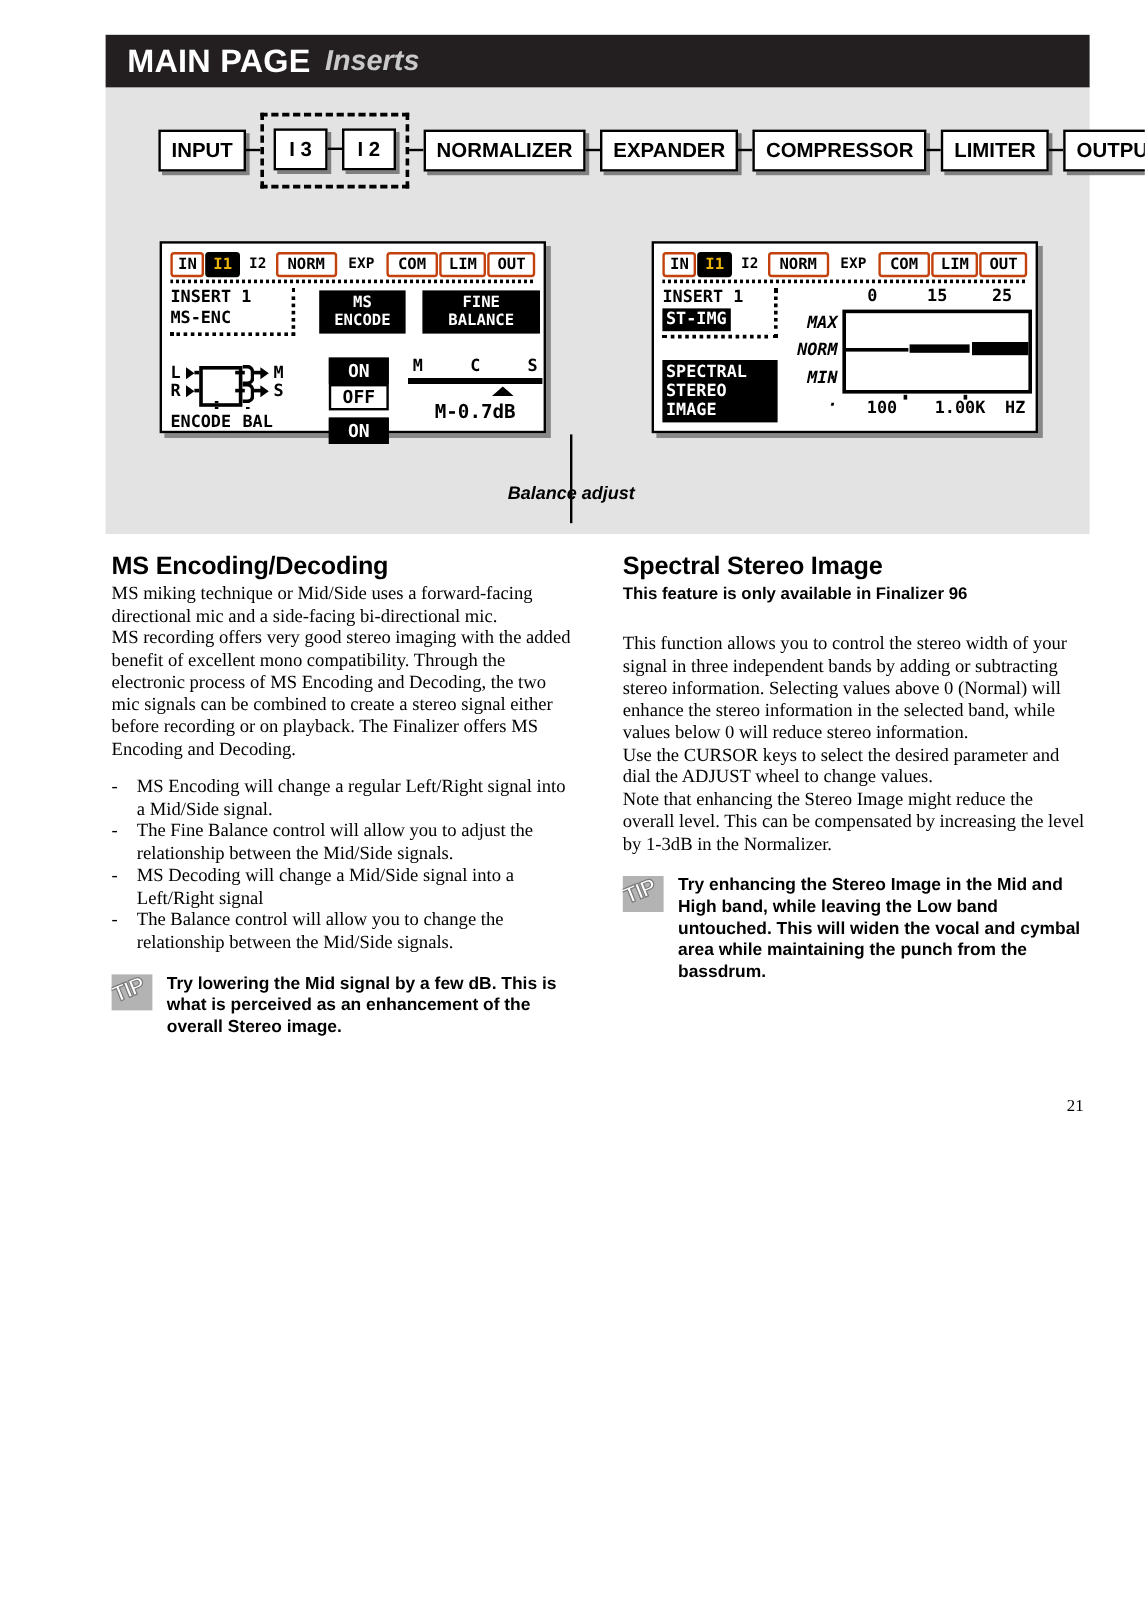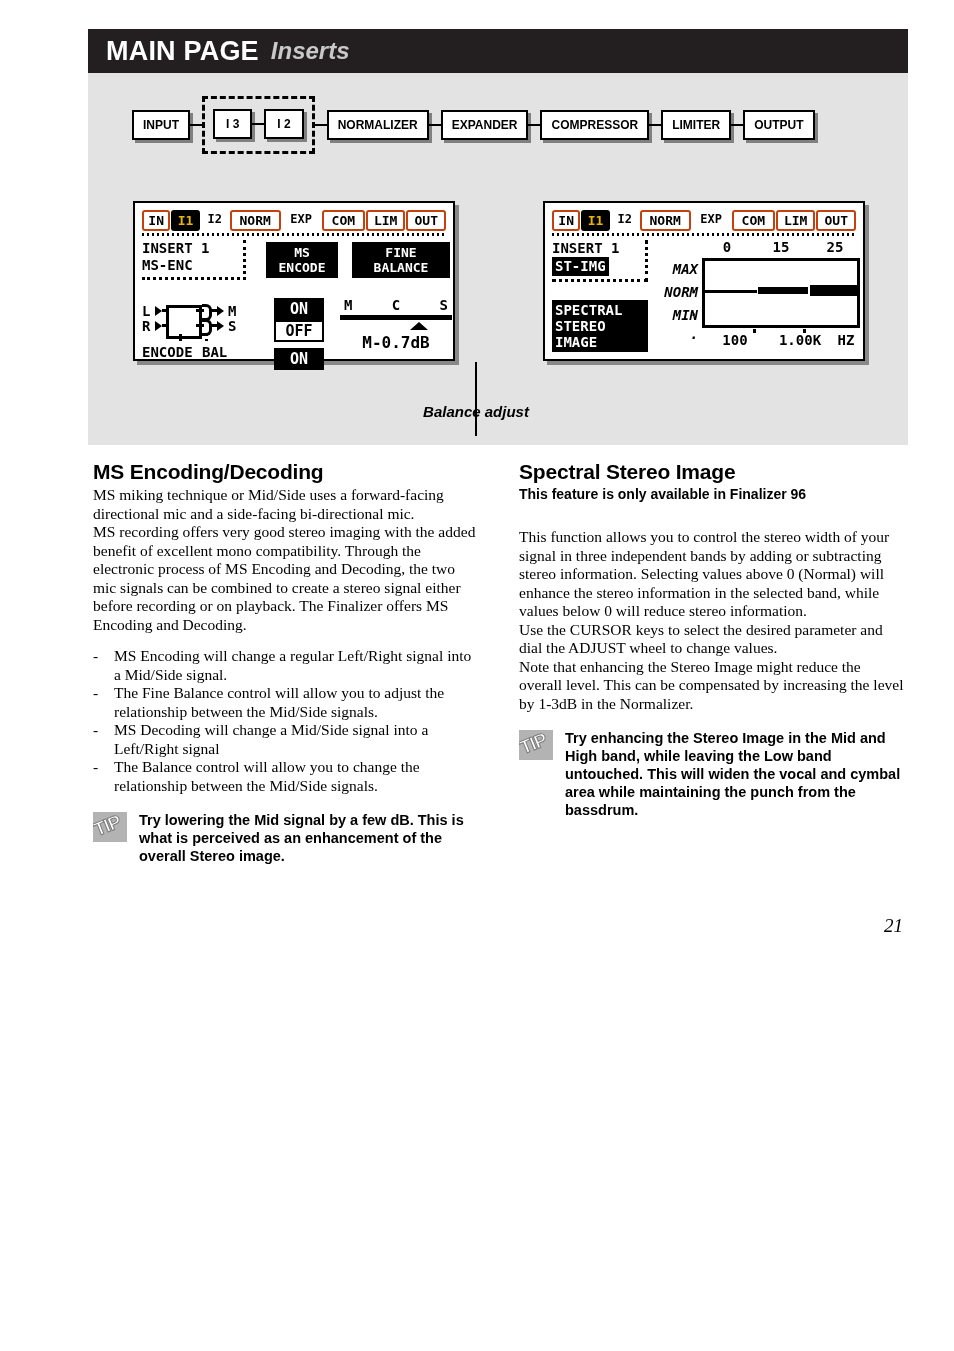--- a/index.html
+++ b/index.html
@@ -63,21 +63,21 @@
     display: flex;
     align-items: center;
     height: 40px;
   }
   .blk {
     background: #ffffff;
     border: 2px solid #000;
     box-shadow: 3px 3px 0 rgba(110,110,110,0.85);
     font-family: "Liberation Sans", sans-serif;
     font-weight: bold;
-    font-size: 12px;
+    font-size: 17px;
     line-height: 1;
     padding: 7px 9px;
     white-space: nowrap;
     box-sizing: border-box;
     text-align: center;
   }
   .blk.small { padding: 7px 11px; }
   .connector {
     width: 12px;
     height: 2px;
@@ -446,22 +446,21 @@
     line-height: 18px;
   }
 
   
   .pageno {
     position: absolute;
     left: 0; top: 915px;
     width: 903px;
     text-align: right;
     font-family: "Liberation Serif", serif;
-    font-style: italic;
-    font-size: 19px;
+    font-size: 14px;
   }
 </style>
 </head>
 <body>
 
 <div class="header-bar">
   <div class="header-main">MAIN PAGE</div>
   <div class="header-sub">Inserts</div>
 </div>
 

